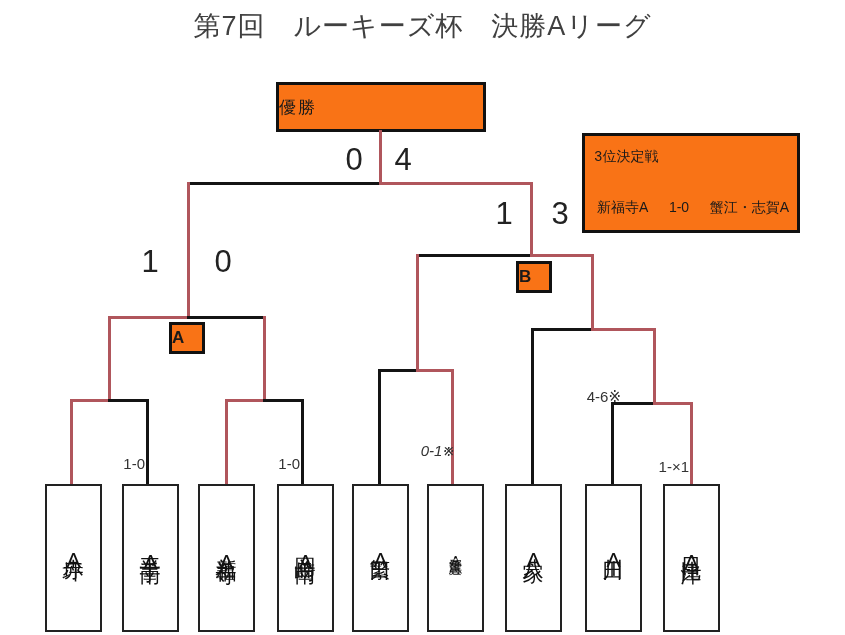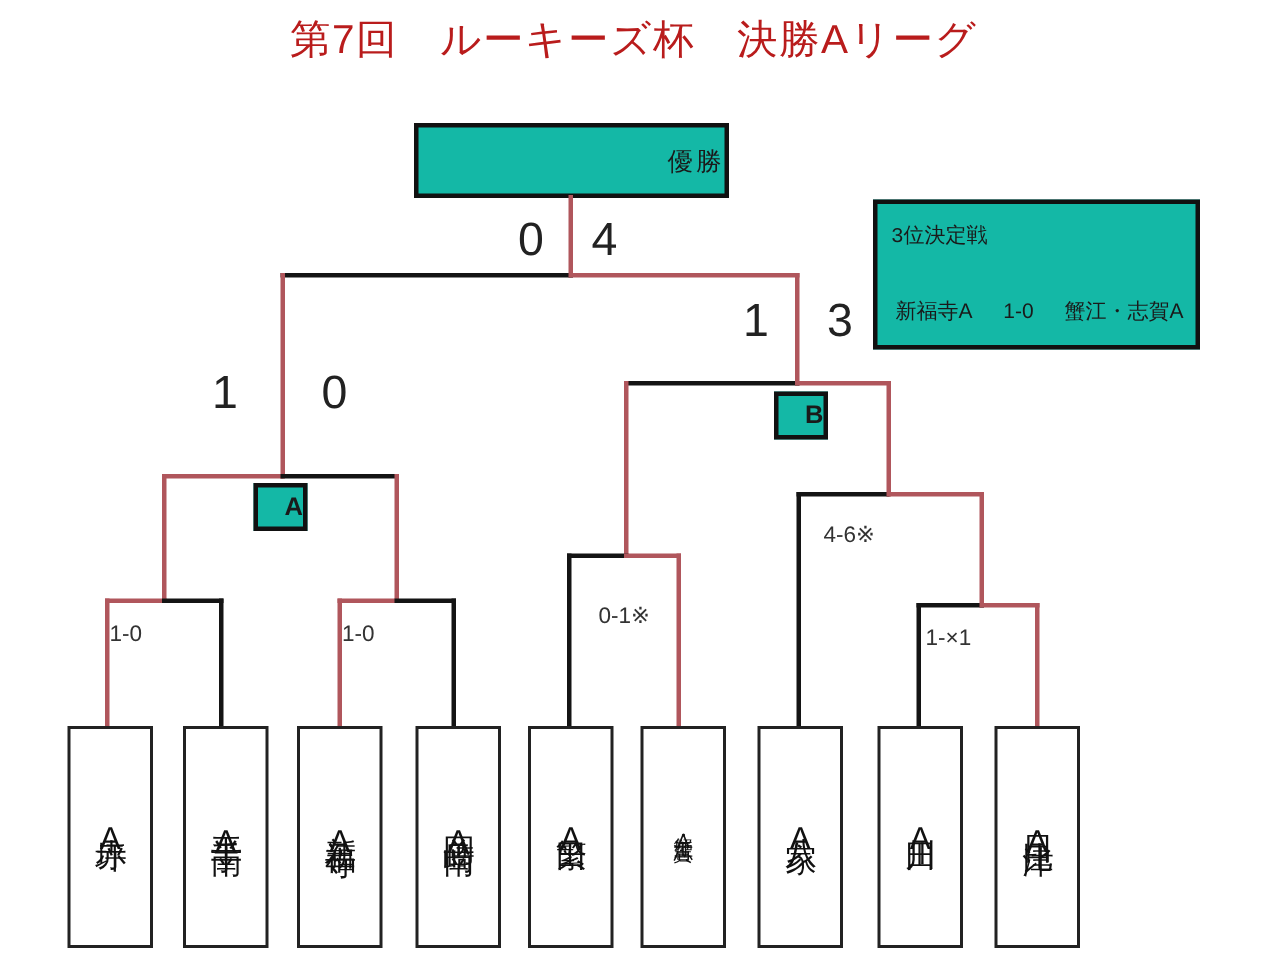--- a/index.html
+++ b/index.html
@@ -1,31 +1,31 @@
 <!DOCTYPE html>
 <html style="--win: #b0565c; --lose: #141414;"><head>
 <meta charset="utf-8">
 <style>
   :root{ --win:#b0565c; --lose:#141414; }
   html,body{margin:0;padding:0;background:#ffffff;}
   body{font-family:"Liberation Sans","DejaVu Sans",sans-serif;color:#1a1a1a;}
   .stage{position:relative;width:845px;height:635px;overflow:hidden;background:#fff;}
   .title{position:absolute;left:0;top:8px;width:845px;text-align:center;
-         font-size:27px;letter-spacing:1px;color:#b91c1c;}
+         font-size:27px;letter-spacing:1px;color:#404040;}
   .ln{position:absolute;background:var(--lose);}
   .ln.w{background:var(--win);}
-  .box{position:absolute;border:3px solid #111;background:#14b8a6;box-sizing:border-box;
-       display:flex;align-items:center;justify-content:flex-end;}
+  .box{position:absolute;border:3px solid #111;background:#f97316;box-sizing:border-box;
+       display:flex;align-items:center;justify-content:flex-start;}
   .champion{left:276px;top:82px;width:210px;height:50px;font-size:17px;letter-spacing:2px;}
   .blk{width:36px;height:32px;font-weight:bold;font-size:17px;}
   .blk-a{left:169px;top:322px;}
   .blk-b{left:516px;top:261px;}
   .score{position:absolute;font-size:31px;font-weight:300;color:#222;
          width:44px;text-align:center;}
-  .mscore{position:absolute;font-size:15px;color:#333;text-align:left;width:72px;}
+  .mscore{position:absolute;font-size:15px;color:#333;text-align:right;width:72px;margin-top:41px;}
   .tp{left:582px;top:133px;width:218px;height:100px;display:block;}
   .tp-head{position:absolute;left:9px;top:12px;font-size:14px;font-family:Liberation Mono, monospace;}
   .tp-row{position:absolute;left:12px;top:63px;width:192px;display:flex;
           justify-content:space-between;font-size:14px;white-space:nowrap;}
   .team{position:absolute;top:484px;width:57px;height:148px;border:2px solid #222;
         background:#fff;box-sizing:border-box;display:flex;align-items:center;justify-content:center;}
   .team span{writing-mode:vertical-rl;text-orientation:upright;font-size:21px;
              letter-spacing:3px;line-height:1;color:#111;}
   .team.small span{font-size:13px;letter-spacing:1px;}
 </style>
@@ -83,21 +83,21 @@
   <div class="ln w" style="left:225px;top:399px;width:41px;height:3px;"></div>
   <div class="ln" style="left:263px;top:399px;width:41px;height:3px;"></div>
   <div class="ln w" style="left:225px;top:399px;width:3px;height:87px;"></div>
   <div class="ln" style="left:301px;top:399px;width:3px;height:87px;"></div>
   <div class="mscore" style="left:228px;top:414px;">1-0</div>
 
   <div class="ln" style="left:378px;top:369px;width:41px;height:3px;"></div>
   <div class="ln w" style="left:416px;top:369px;width:38px;height:3px;"></div>
   <div class="ln" style="left:378px;top:369px;width:3px;height:117px;"></div>
   <div class="ln w" style="left:451px;top:369px;width:3px;height:117px;"></div>
-  <div class="mscore" style="left:399px;top:401px;">0-1※</div>
+  <div class="mscore" style="left:383px;top:401px;font-style:italic;">0-1※</div>
 
   <div class="ln" style="left:611px;top:402px;width:45px;height:3px;"></div>
   <div class="ln w" style="left:653px;top:402px;width:40px;height:3px;"></div>
   <div class="ln" style="left:611px;top:402px;width:3px;height:84px;"></div>
   <div class="ln w" style="left:690px;top:402px;width:3px;height:84px;"></div>
   <div class="mscore" style="left:617px;top:417px;">1-×1</div>
 
   <div class="box tp">
     <div class="tp-head">3位決定戦</div>
     <div class="tp-row">

